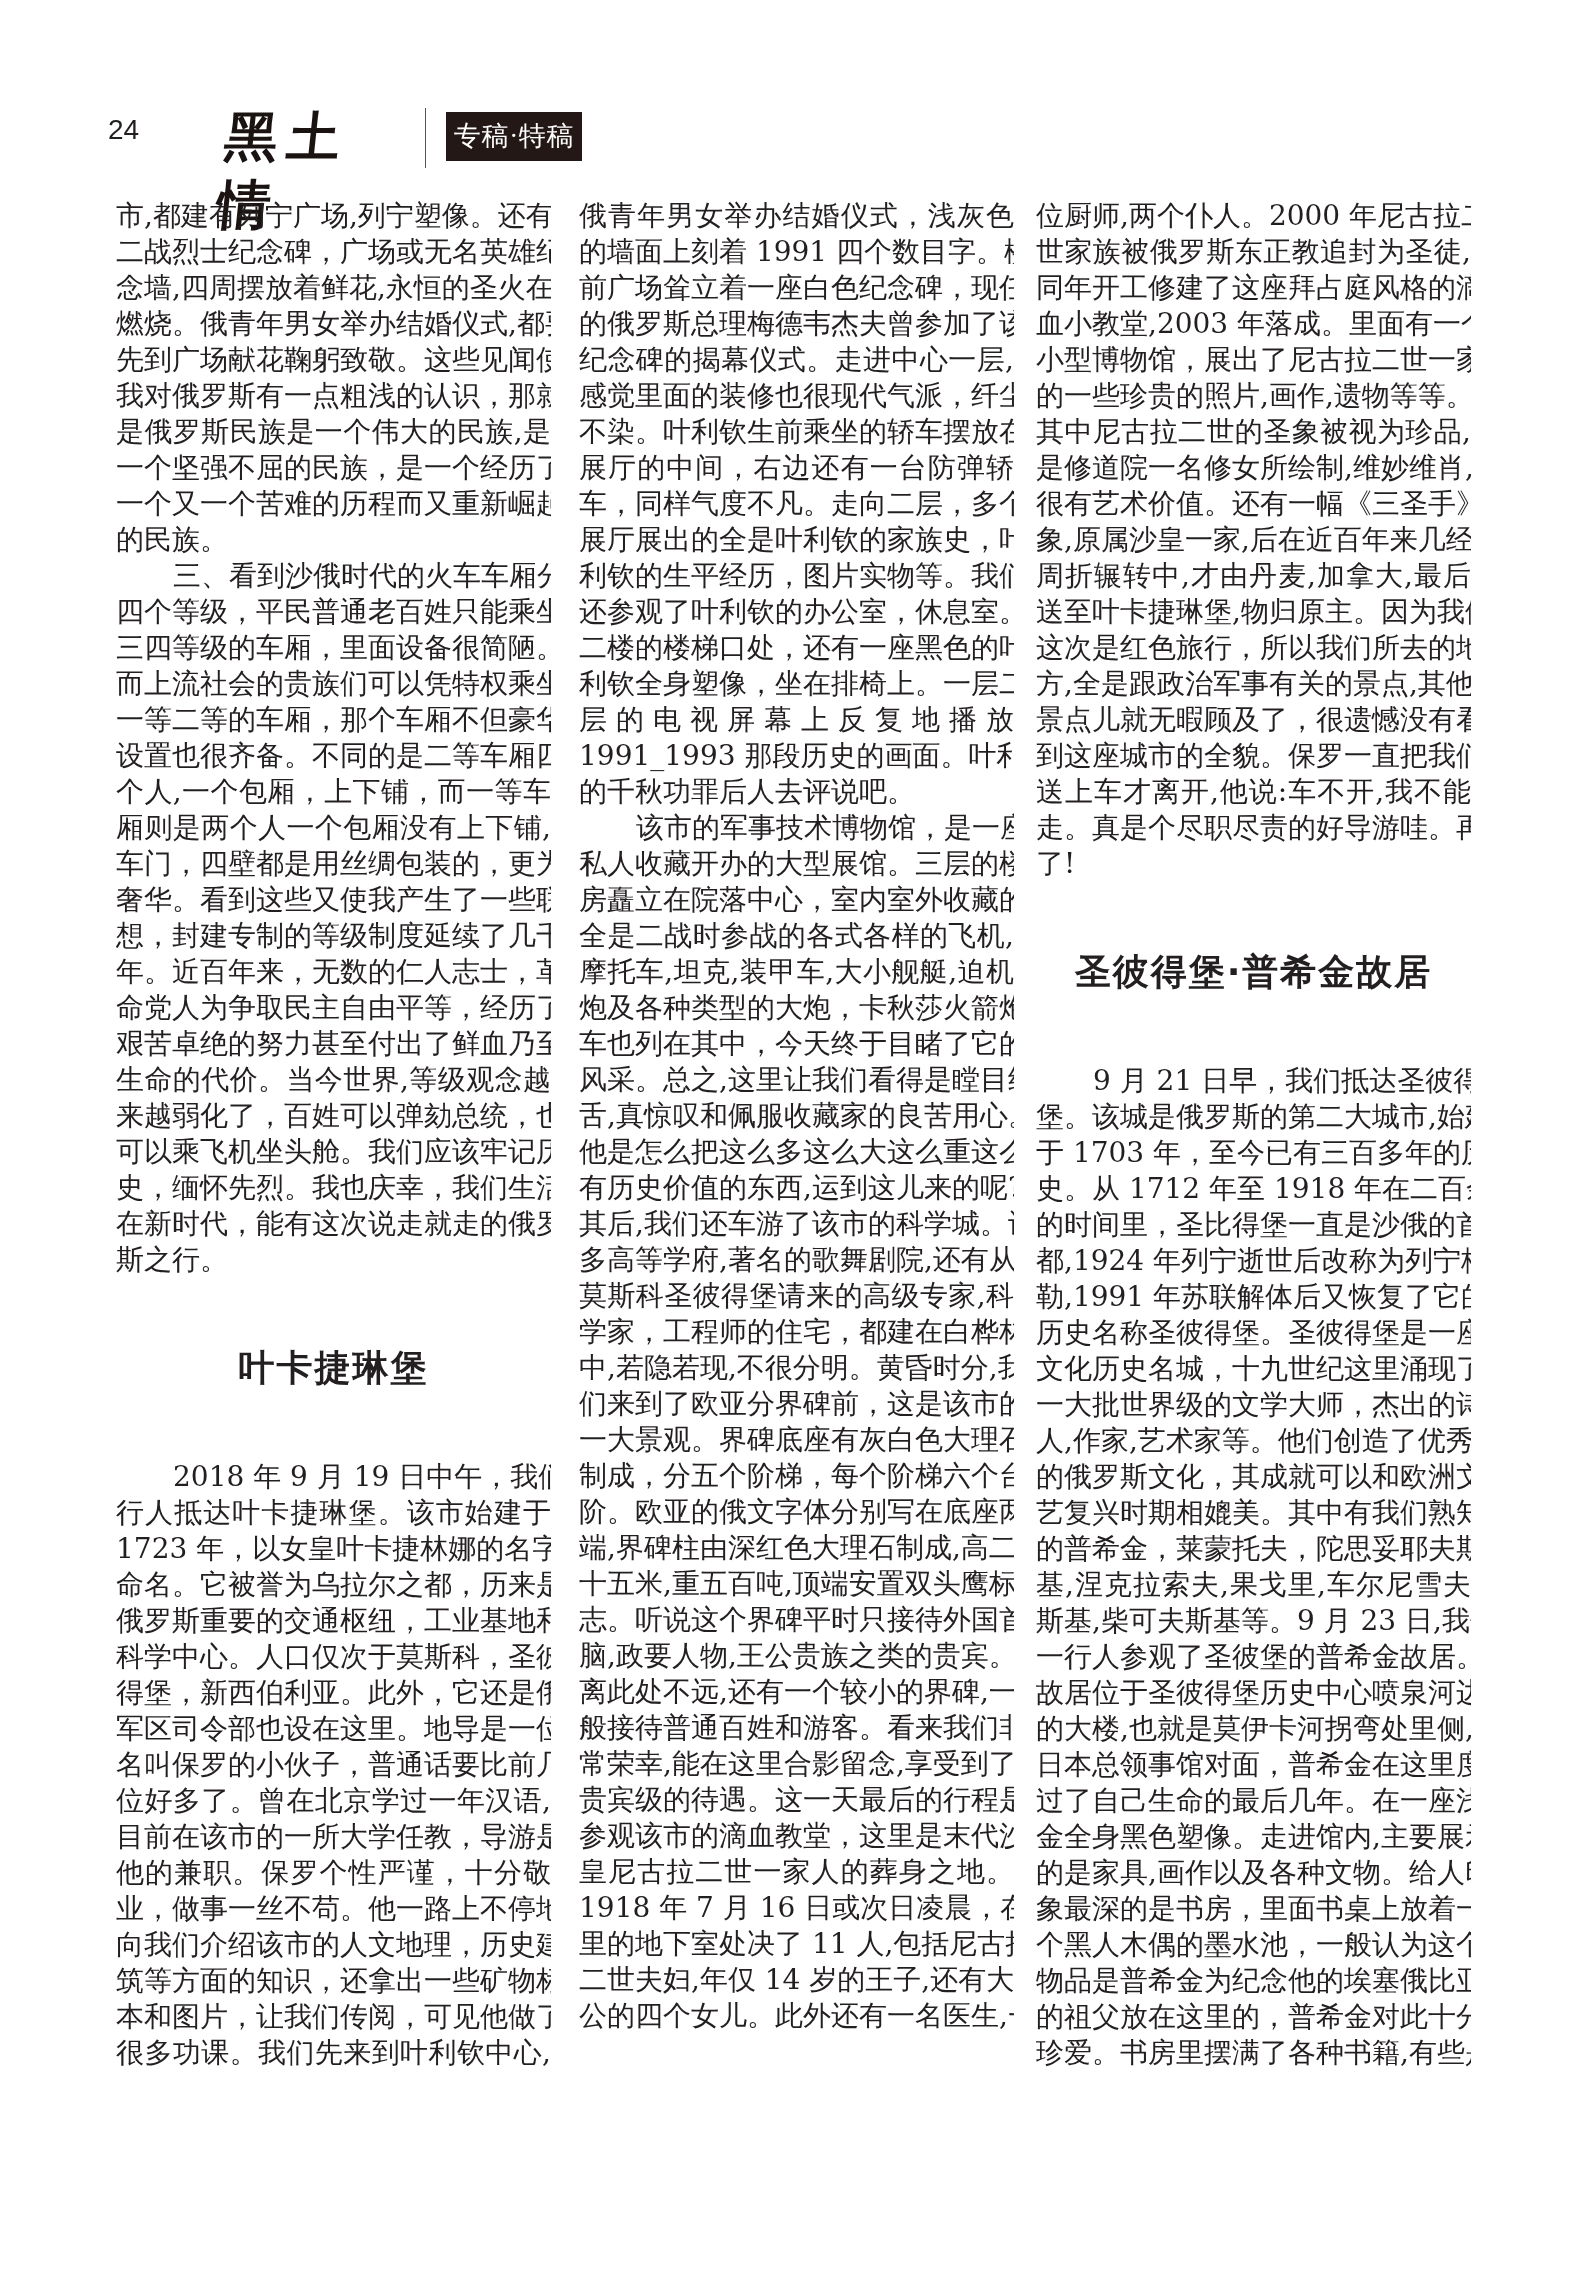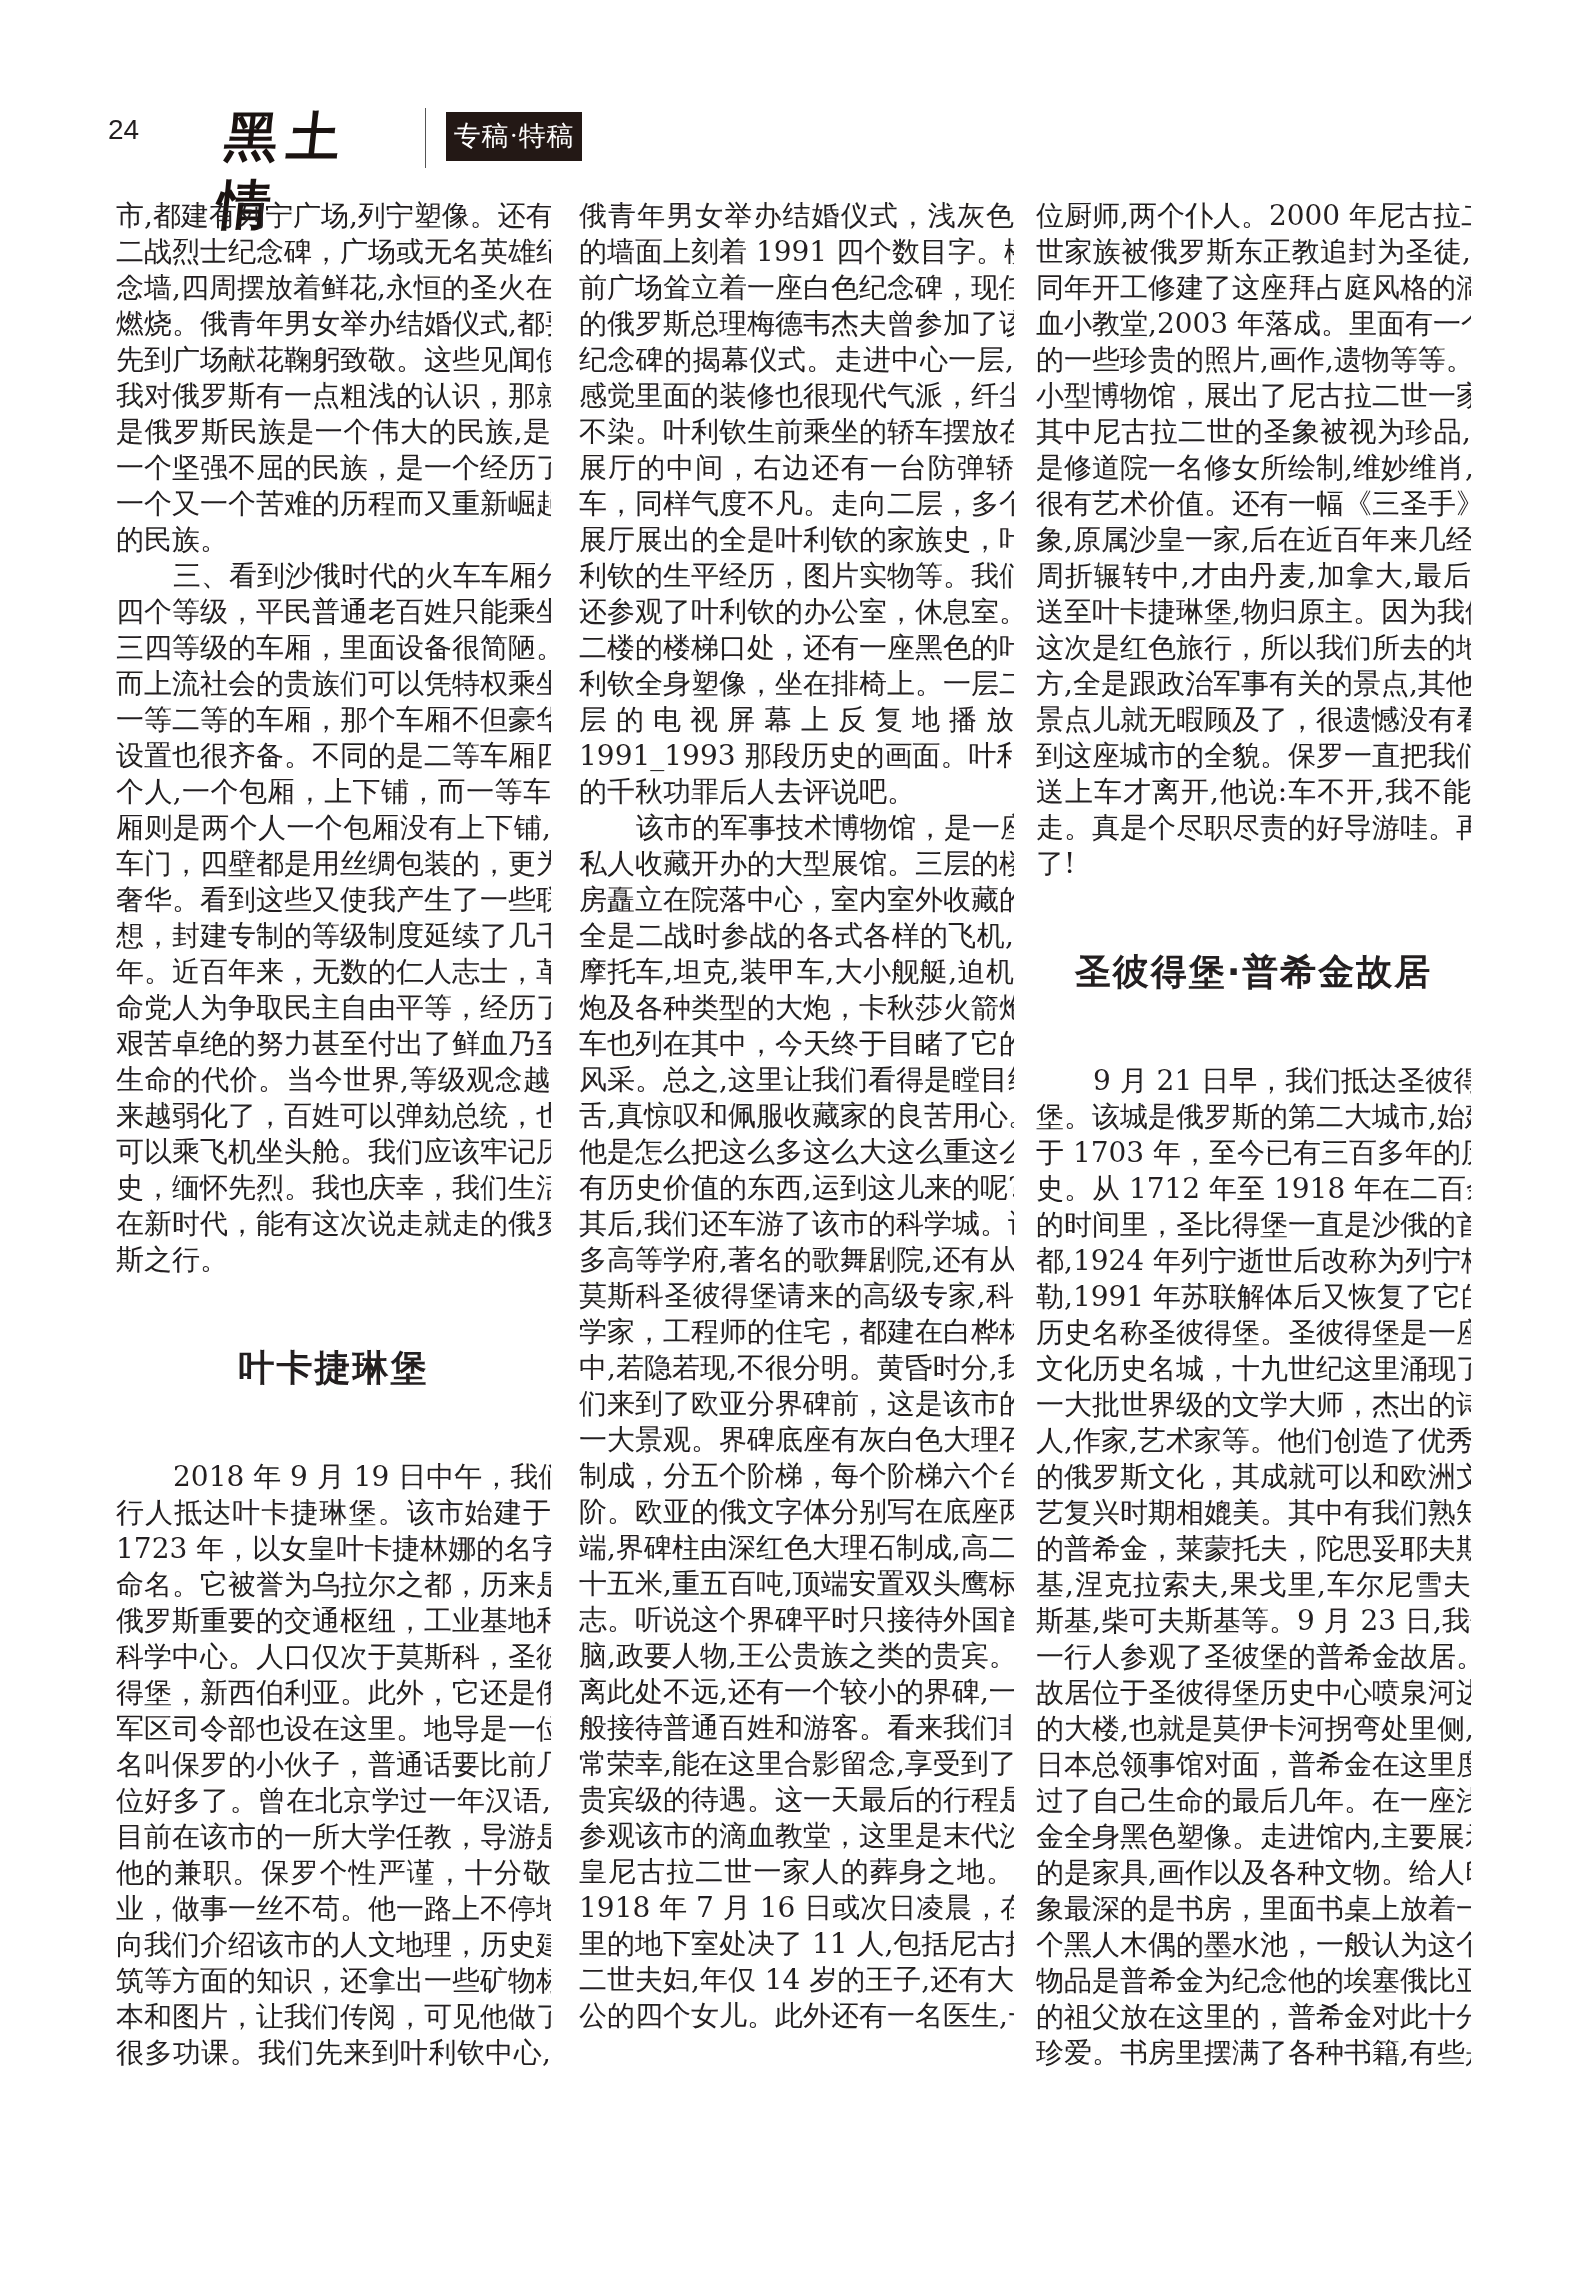--- a/index.html
+++ b/index.html
@@ -146,22 +146,22 @@
       <div class="line">二世夫妇,年仅 14 岁的王子,还有大</div>
       <div class="line">公的四个女儿。此外还有一名医生,一</div>
     </div>
   </div>
 <div class="column" id="col-3">
     <div>
       <div class="line">位厨师,两个仆人。2000 年尼古拉二</div>
       <div class="line">世家族被俄罗斯东正教追封为圣徒,</div>
       <div class="line">同年开工修建了这座拜占庭风格的滴</div>
       <div class="line">血小教堂,2003 年落成。里面有一个</div>
+      <div class="line">小型博物馆，展出了尼古拉二世一家</div>
       <div class="line">的一些珍贵的照片,画作,遗物等等。</div>
-      <div class="line">小型博物馆，展出了尼古拉二世一家</div>
       <div class="line">其中尼古拉二世的圣象被视为珍品,</div>
       <div class="line">是修道院一名修女所绘制,维妙维肖,</div>
       <div class="line">很有艺术价值。还有一幅《三圣手》圣</div>
       <div class="line">象,原属沙皇一家,后在近百年来几经</div>
       <div class="line">周折辗转中,才由丹麦,加拿大,最后</div>
       <div class="line">送至叶卡捷琳堡,物归原主。因为我们</div>
       <div class="line">这次是红色旅行，所以我们所去的地</div>
       <div class="line">方,全是跟政治军事有关的景点,其他</div>
       <div class="line">景点儿就无暇顾及了，很遗憾没有看</div>
       <div class="line">到这座城市的全貌。保罗一直把我们</div>

